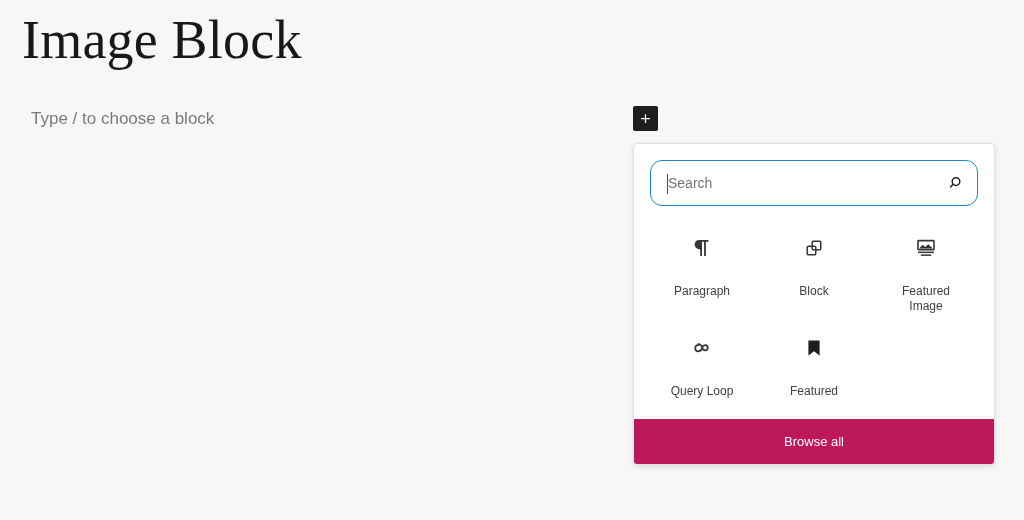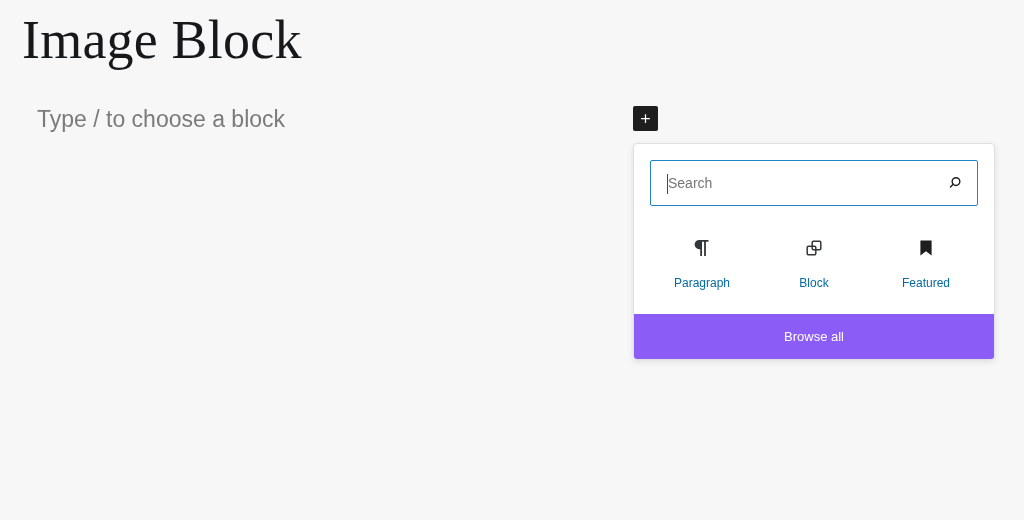--- a/index.html
+++ b/index.html
@@ -29,23 +29,23 @@
     font-family: "Liberation Serif", "DejaVu Serif", serif;
     font-size: 54px;
     line-height: 64px;
     color: #16181a;
     letter-spacing: 0.2px;
     white-space: nowrap;
   }
 
   #empty-paragraph {
     position: absolute;
-    left: 37px;
+    left: 31px;
     top: 106px;
-    font-size: 23px;
+    font-size: 17px;
     line-height: 26px;
     color: #7b7b7b;
     white-space: nowrap;
   }
 
   
   #inserter-toggle {
     position: absolute;
     left: 633px;
     top: 106px;
@@ -77,21 +77,21 @@
     flex-direction: column;
   }
 
   .search-wrap {
     padding: 16px 16px 8px 16px;
   }
   .search-field {
     position: relative;
     height: 46px;
     border: 1.5px solid #1e86c7;
-    border-radius: 2px;
+    border-radius: 12px;
     background: #fff;
     box-sizing: border-box;
     display: flex;
     align-items: flex-start;
   }
   .search-caret {
     position: absolute;
     left: 16px;
     top: 13px;
     width: 1px;
@@ -148,34 +148,34 @@
     box-sizing: border-box;
   }
   .block-icon {
     height: 32px;
     display: flex;
     align-items: center;
     justify-content: center;
     color: #32373c;
   }
   .block-label {
-    margin-top: 12px;
+    margin-top: 20px;
     font-family: "Liberation Sans", sans-serif;
     font-size: 12px;
     line-height: 15px;
-    color: #0369a1;
+    color: #404040;
     text-align: center;
     max-width: 82px;
   }
 
   
   #browse-all {
     display: block;
     width: 100%;
-    background: #8b5cf6;
+    background: #be185d;
     color: #ffffff;
     border: none;
     padding: 15px 8px;
     font-family: "Liberation Sans", sans-serif;
     font-size: 13px;
     cursor: pointer;
     text-align: center;
   }
 </style>
 </head>
@@ -224,22 +224,41 @@
       <button class="block-item">
         <span class="block-icon">
           <svg width="24" height="24" viewBox="0 0 24 24" aria-hidden="true">
             <rect x="10.2" y="5.2" width="8.6" height="8.6" rx="1.2" fill="none" stroke="#32373c" stroke-width="1.5"></rect>
             <rect x="5.2" y="10.2" width="8.6" height="8.6" rx="1.2" fill="none" stroke="#32373c" stroke-width="1.5"></rect>
           </svg>
         </span>
         <span class="block-label">Block</span>
       </button>
 
-
-
+      <button class="block-item">
+        <span class="block-icon">
+          <svg width="24" height="24" viewBox="0 0 24 24" aria-hidden="true">
+            <rect x="4" y="4.6" width="16" height="9" rx="0.6" fill="none" stroke="#32373c" stroke-width="1.6"></rect>
+            <path d="M5.6 11.9l3.2-3.1 2.4 2.3 3-2.9 4.2 3.7v0.6H5.6v-0.6z" fill="#32373c"></path>
+            <rect x="4" y="15.6" width="16" height="1.5" fill="#32373c"></rect>
+            <rect x="6.8" y="18.4" width="10.4" height="1.5" fill="#32373c"></rect>
+          </svg>
+        </span>
+        <span class="block-label">Featured Image</span>
+      </button>
+
+
+      <button class="block-item">
+        <span class="block-icon">
+          <svg width="24" height="24" viewBox="0 0 24 24" aria-hidden="true">
+            <path d="M8.3 8.2c2.1 0 3.3 1.7 3.7 3.1.4 1.4 1.3 3.1 3.2 3.1a2.6 2.6 0 1 0 0-5.2c-1.9 0-2.8 1.7-3.2 3.1-.4 1.4-1.6 3.1-3.7 3.1a3.1 3.1 0 1 1 0-6.2z" fill="none" stroke="#32373c" stroke-width="1.7" stroke-linecap="round"></path>
+          </svg>
+        </span>
+        <span class="block-label">Query Loop</span>
+      </button>
 
       <button class="block-item">
         <span class="block-icon">
           <svg width="24" height="24" viewBox="0 0 24 24" aria-hidden="true">
             <path d="M6.4 4.4h11.2v15.2l-5.6-4.4-5.6 4.4V4.4z" fill="#1e1e1e"></path>
           </svg>
         </span>
         <span class="block-label">Featured</span>
       </button>
 

